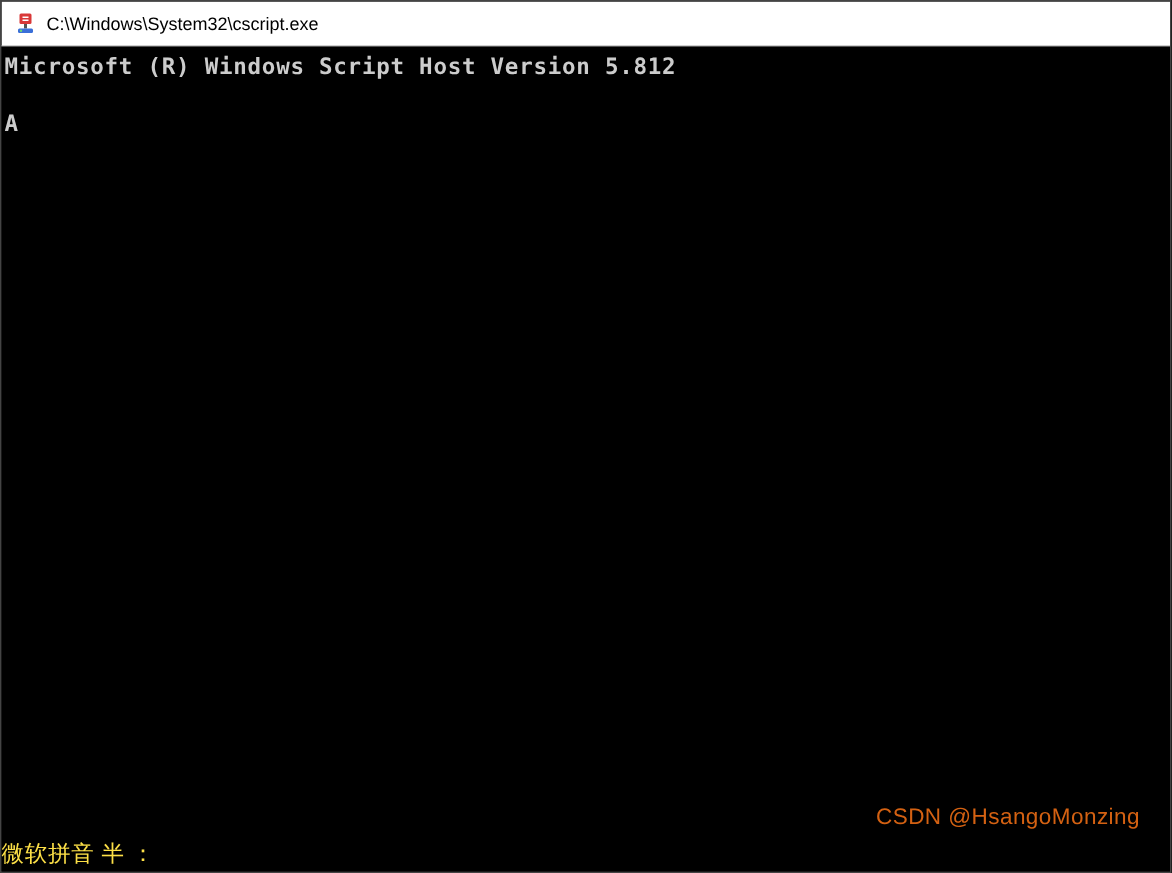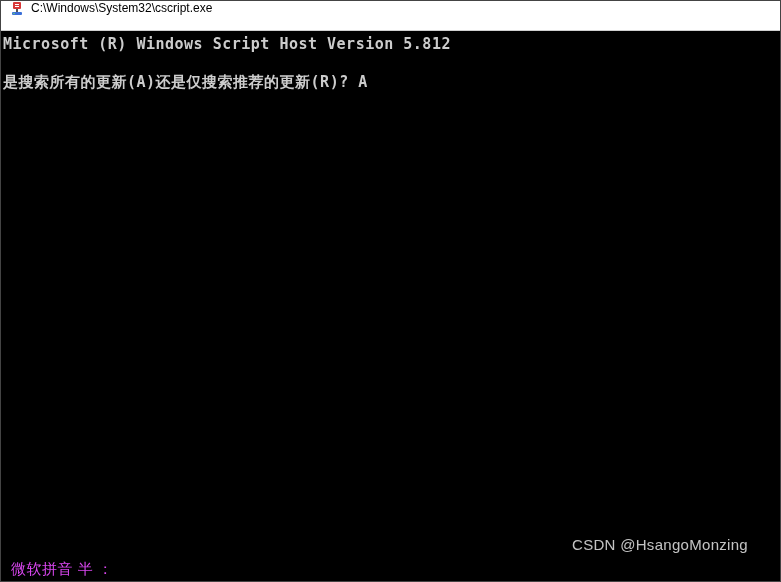--- a/index.html
+++ b/index.html
@@ -13,20 +13,21 @@
       background: #000;
       font-family: "Segoe UI", Tahoma, sans-serif;
       overflow: hidden;
       position: relative;
       border: 1px solid #444;
     }
     .title-bar {
       height: 30px;
       background: #ffffff;
       display: flex;
+      align-items: center;
       padding: 0 8px;
       border-bottom: 1px solid #d0d0d0;
     }
     .title-icon {
       width: 16px;
       height: 16px;
       margin-right: 6px;
       display: flex;
       align-items: center;
       justify-content: center;
@@ -56,33 +57,33 @@
     }
     .terminal-blank {
       height: 19px;
     }
     .prompt-line {
       display: flex;
     }
     .ime-status {
       position: absolute;
       bottom: 2px;
-      left: 10px;
+      left: 0;
       font-family: "SimSun", "Microsoft YaHei", sans-serif;
       font-size: 15px;
-      color: #d946ef;
+      color: #fde047;
       letter-spacing: 0.5px;
     }
     .watermark {
       position: absolute;
       bottom: 28px;
-      right: 32px;
+      right: 20px;
       font-family: "Microsoft YaHei", Arial, sans-serif;
       font-size: 15px;
-      color: #e5e5e5;
+      color: #f97316;
       opacity: 0.85;
       letter-spacing: 0.3px;
     }
   </style>
 </head>
 <body>
 
 <div class="title-bar">
   <span class="title-icon">
     <svg width="16" height="16" viewBox="0 0 16 16">
@@ -94,19 +95,19 @@
       <circle cx="5" cy="12.5" r="0.8" fill="#6fd870"></circle>
     </svg>
   </span>
   <span class="title-text">C:\Windows\System32\cscript.exe</span>
 </div>
 
 <div class="terminal-area">
   <div class="terminal-line">Microsoft (R) Windows Script Host Version 5.812</div>
   <div class="terminal-blank"></div>
   <div class="terminal-line prompt-line">
-    <span>是搜索所有的更新(A)还是仅搜索推荐的更新(R)? </span><span>A</span>
+    <span>A</span>
   </div>
 </div>
 
 <div class="ime-status">微软拼音 半 ：</div>
 
 <div class="watermark">CSDN @HsangoMonzing</div>
 
 </body></html>

